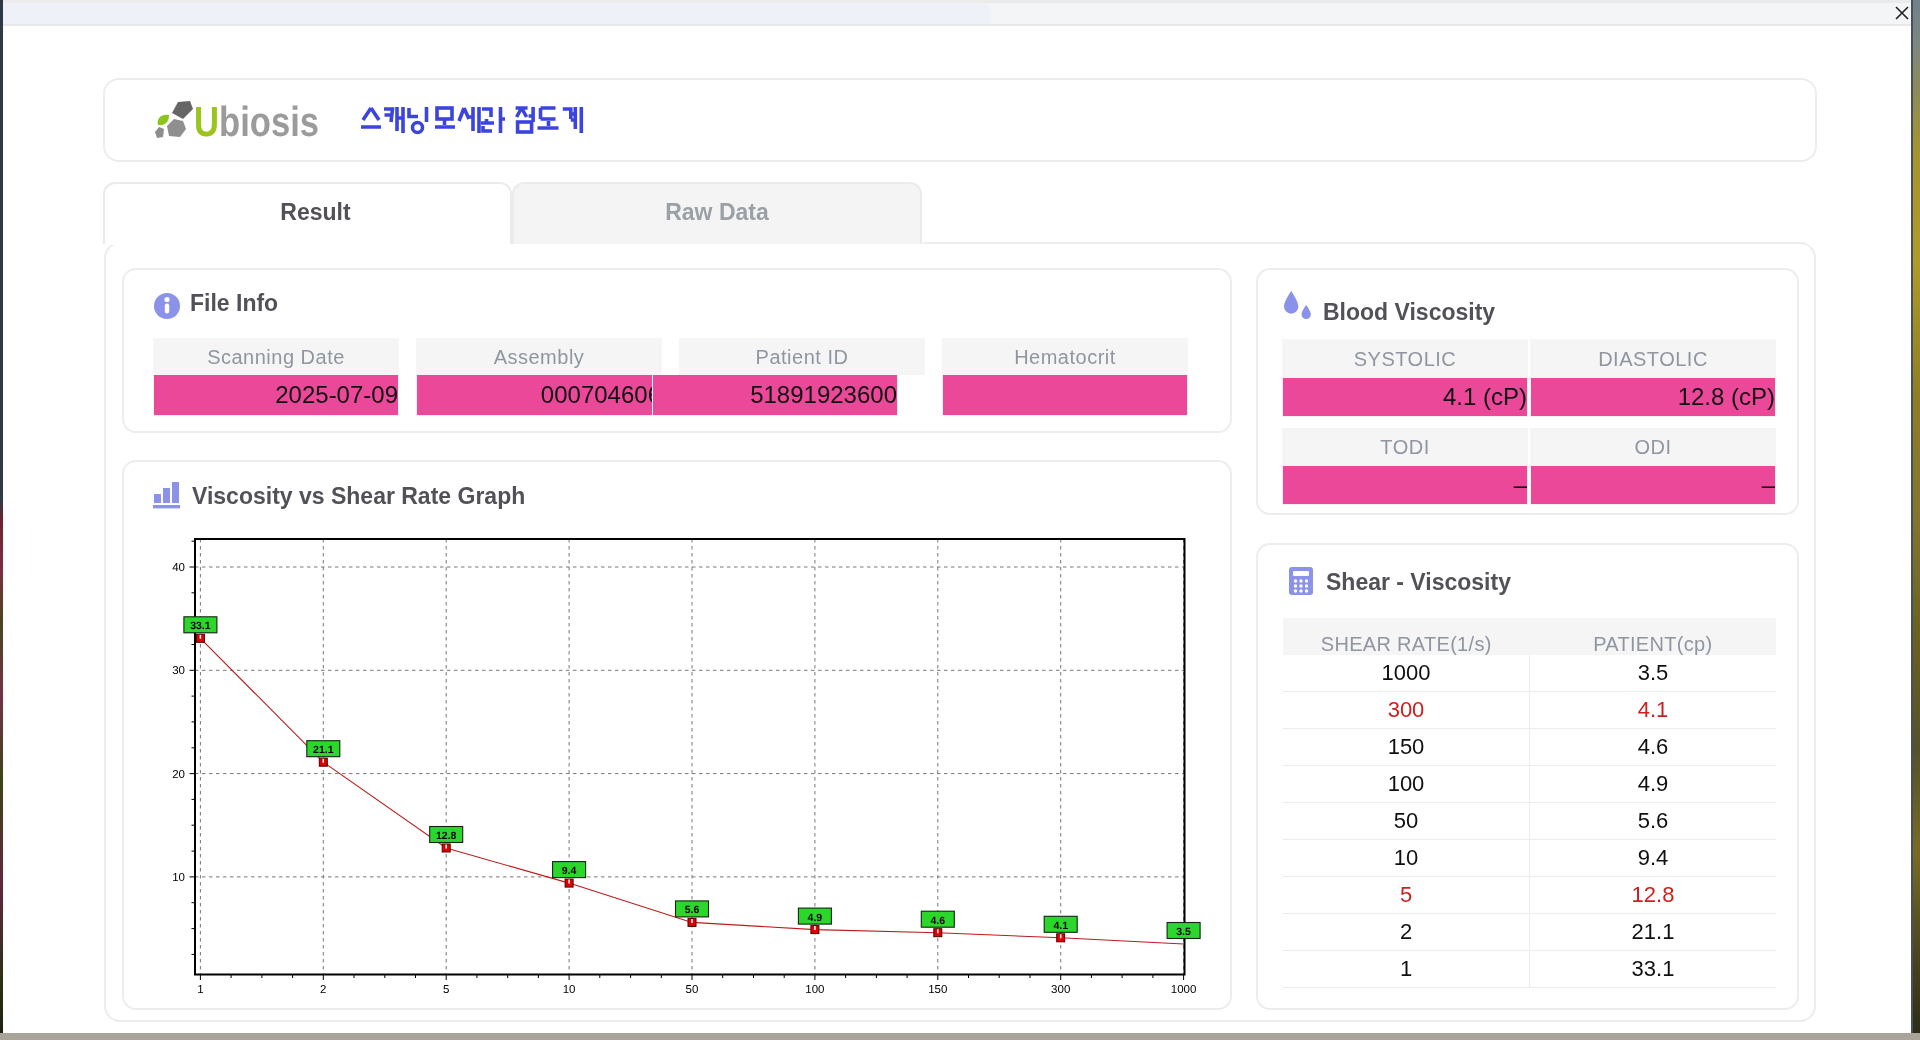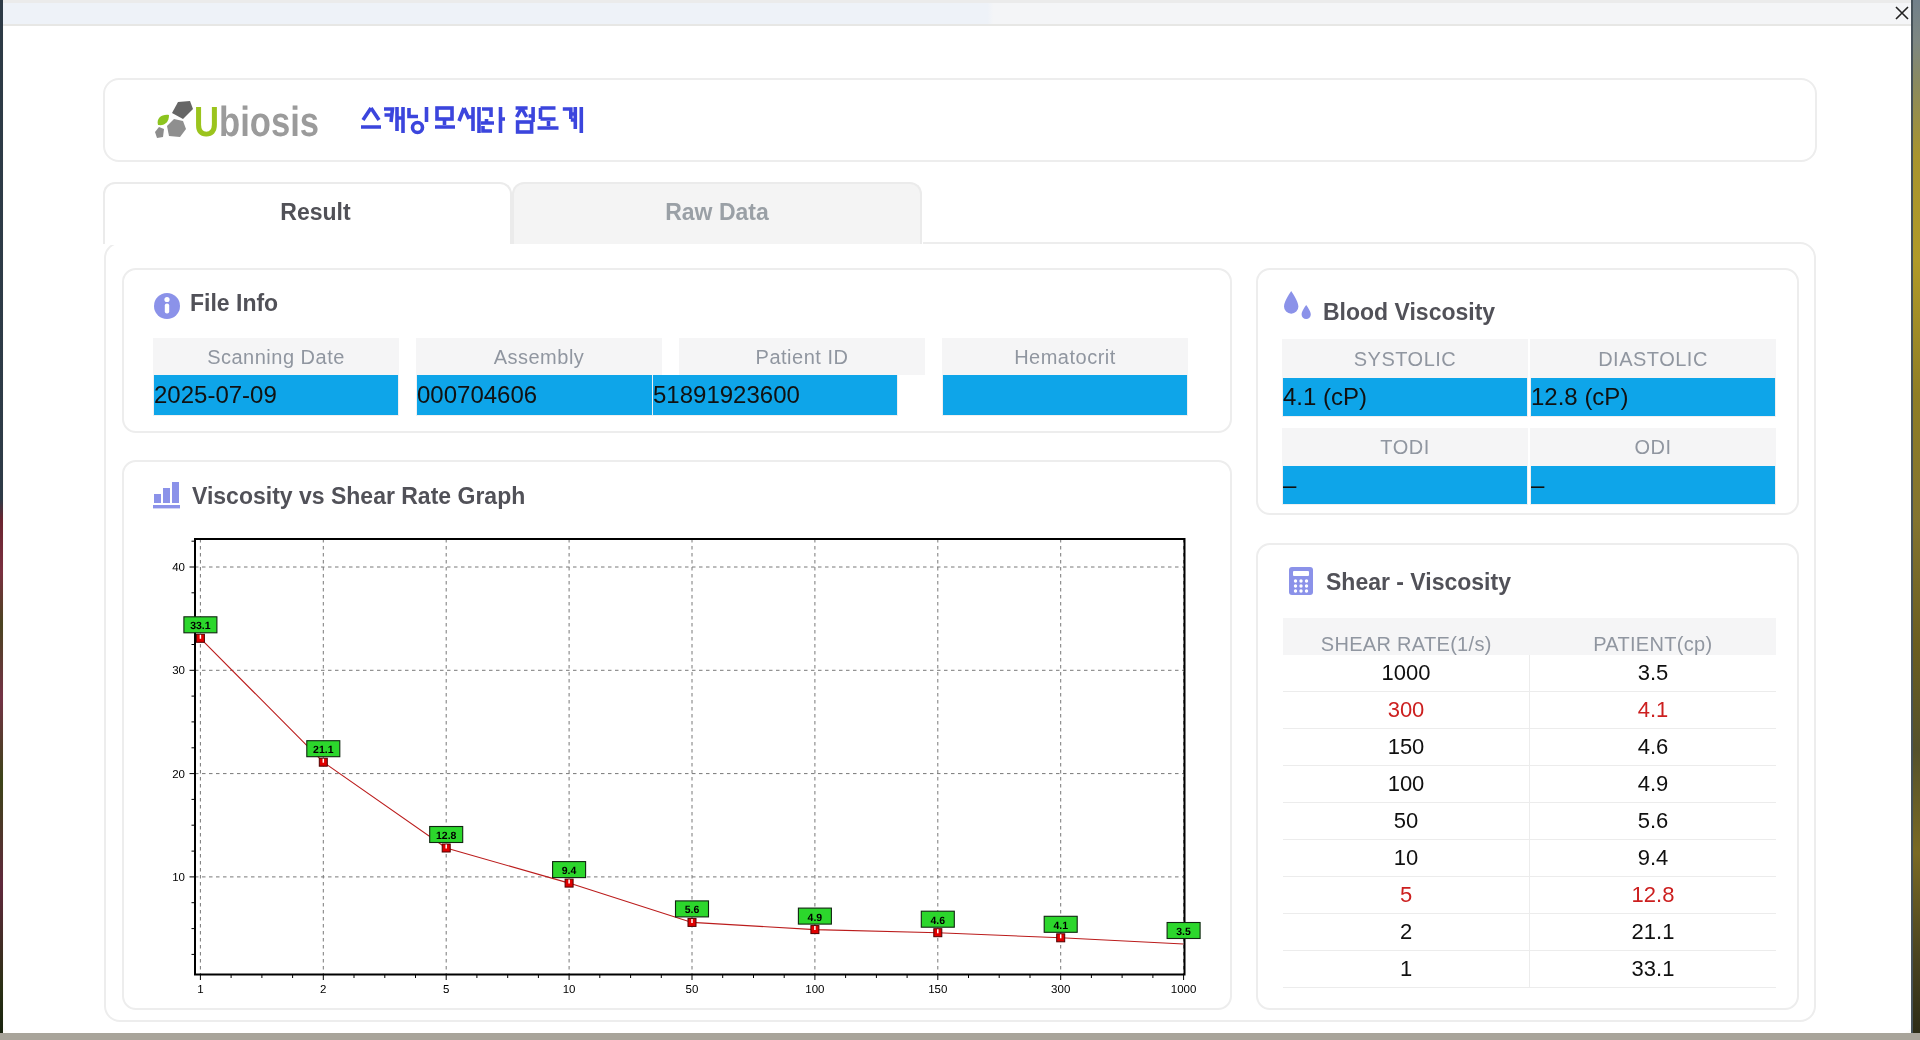--- a/index.html
+++ b/index.html
@@ -31,21 +31,21 @@
   #tabcover { left:106px; top:241px; width:817px; height:4px; background:#fff; z-index:2; }
   
   .card { background:#fff; border:2px solid #ededed; border-radius:14px; z-index:4; }
   #fileCard  { left:122px; top:268px; width:1110px; height:165px; }
   #graphCard { left:122px; top:460px; width:1110px; height:550px; }
   #bloodCard { left:1256px; top:268px; width:543px; height:247px; }
   #shearCard { left:1256px; top:543px; width:543px; height:467px; }
   .cardTitle { position:absolute; font-weight:bold; font-size:23px; color:#515158; }
   
   .lbl { position:absolute; background:#f5f5f6; color:#9096a0; font-size:20px; letter-spacing:0.5px; text-align:center; }
-  .val { position:absolute; background:#0ea5e9; color:#111; font-size:24px; text-align:left; border:1px solid #f0f0f0; border-top:none; }
+  .val { position:absolute; background:#ec4899; color:#111; font-size:24px; text-align:right; border:1px solid #f0f0f0; border-top:none; }
   
   #shearTbl { position:absolute; left:25px; top:73px; width:493px; }
   #shearTbl .hrow { display:flex; height:37px; background:#f5f5f6; }
   #shearTbl .hrow div { flex:1; text-align:center; line-height:37px; color:#9096a0; font-size:20px; letter-spacing:0.3px;margin-top:8px; }
   #shearTbl .r { display:flex; height:37px; border-bottom:1px solid #ececec; }
   #shearTbl .r div { flex:1; text-align:center; line-height:36px; color:#101010; font-size:22px; }
   #shearTbl .r div:first-child { border-right:1px solid #ececec; }
   #shearTbl .r.red div { color:#cc1f1f; }
 </style>
 </head>

